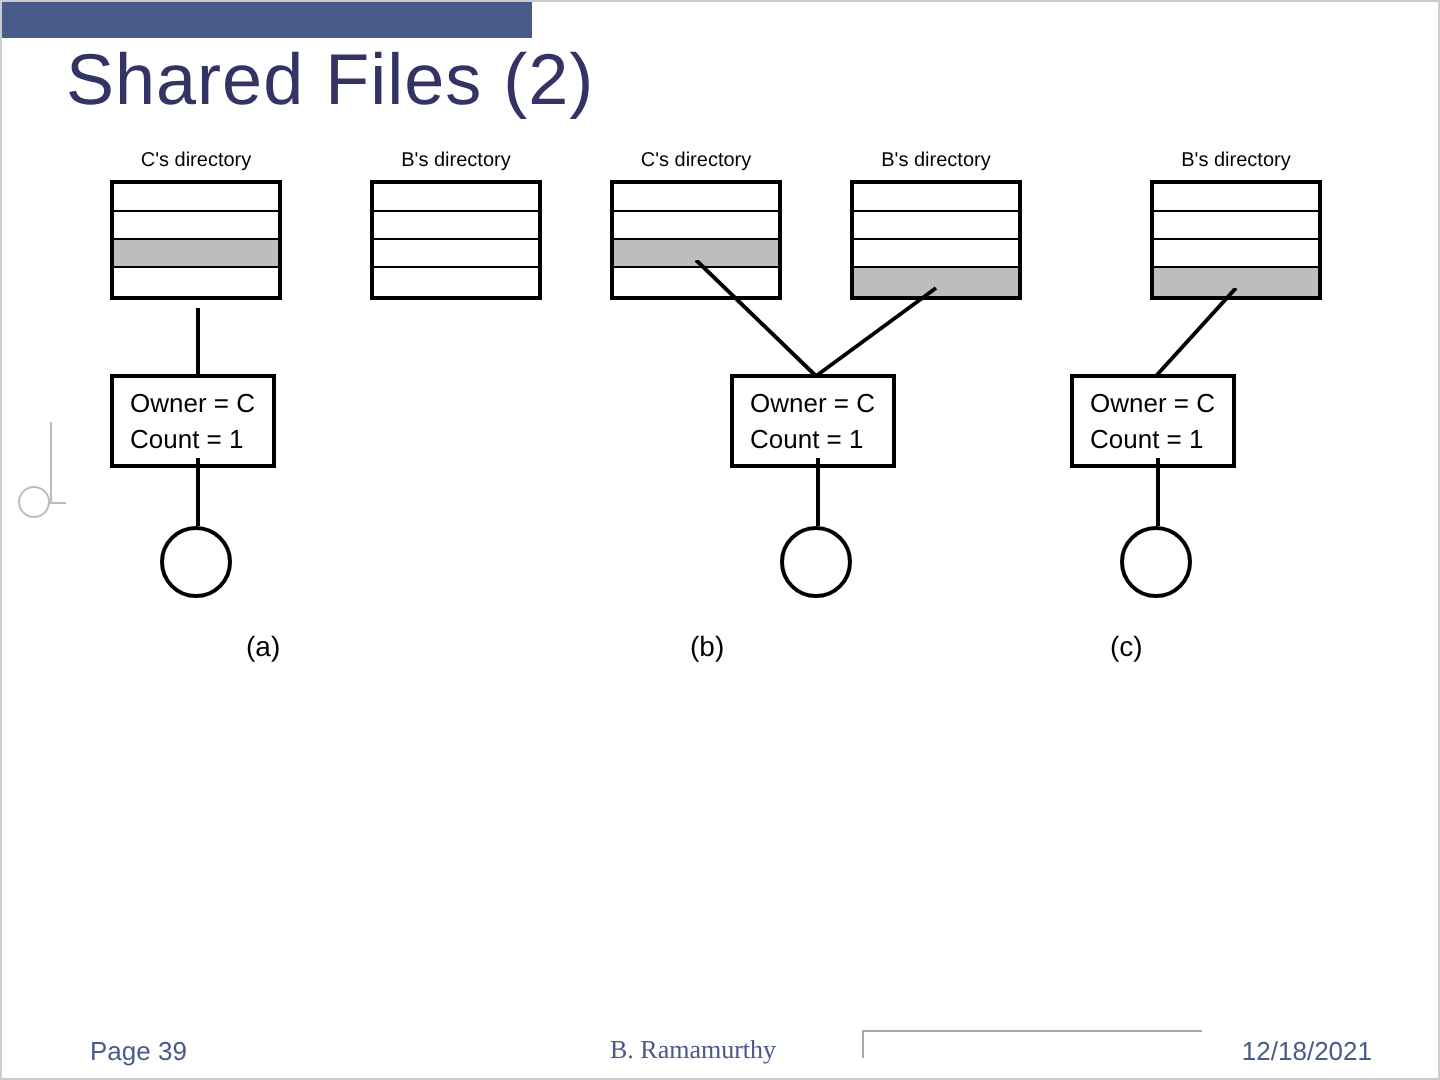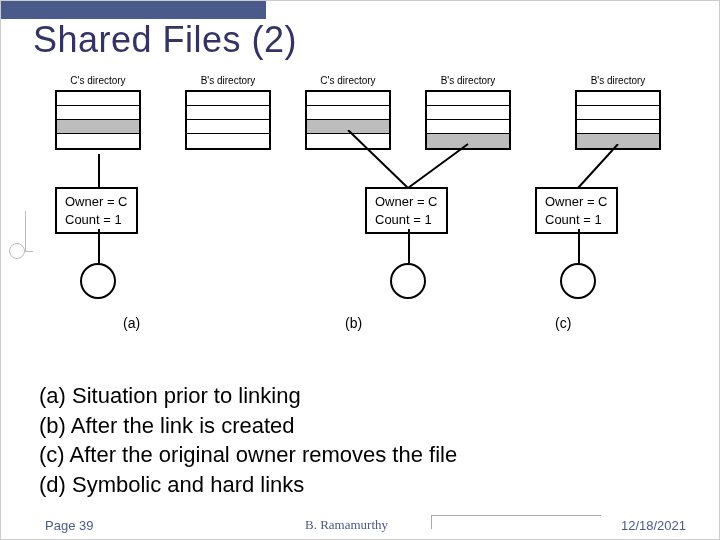--- a/index.html
+++ b/index.html
@@ -241,26 +241,20 @@
     </svg>
     <div class="meta-box" style="left:490px; top:112px;">
       <div>Owner = C</div>
       <div>Count = 1</div>
     </div>
     <div class="line-down" style="left:533px; top:154px; height:34px;"></div>
     <div class="file-circle" style="left:515px; top:188px;"></div>
     <div class="sub-label" style="left:510px; top:240px;">(c)</div>
   </div>
 
-  <div class="bullets">
-    <div>(a) Situation prior to linking</div>
-    <div>(b) After the link is created</div>
-    <div>(c) After the original owner removes the file</div>
-    <div>(d) Symbolic and hard links</div>
-  </div>
 
   <div class="footer">
     <div class="footer-box"></div>
     <span class="page">Page 39</span>
     <span class="author">B. Ramamurthy</span>
     <span class="date">12/18/2021</span>
   </div>
 </div>
 
 </body></html>

